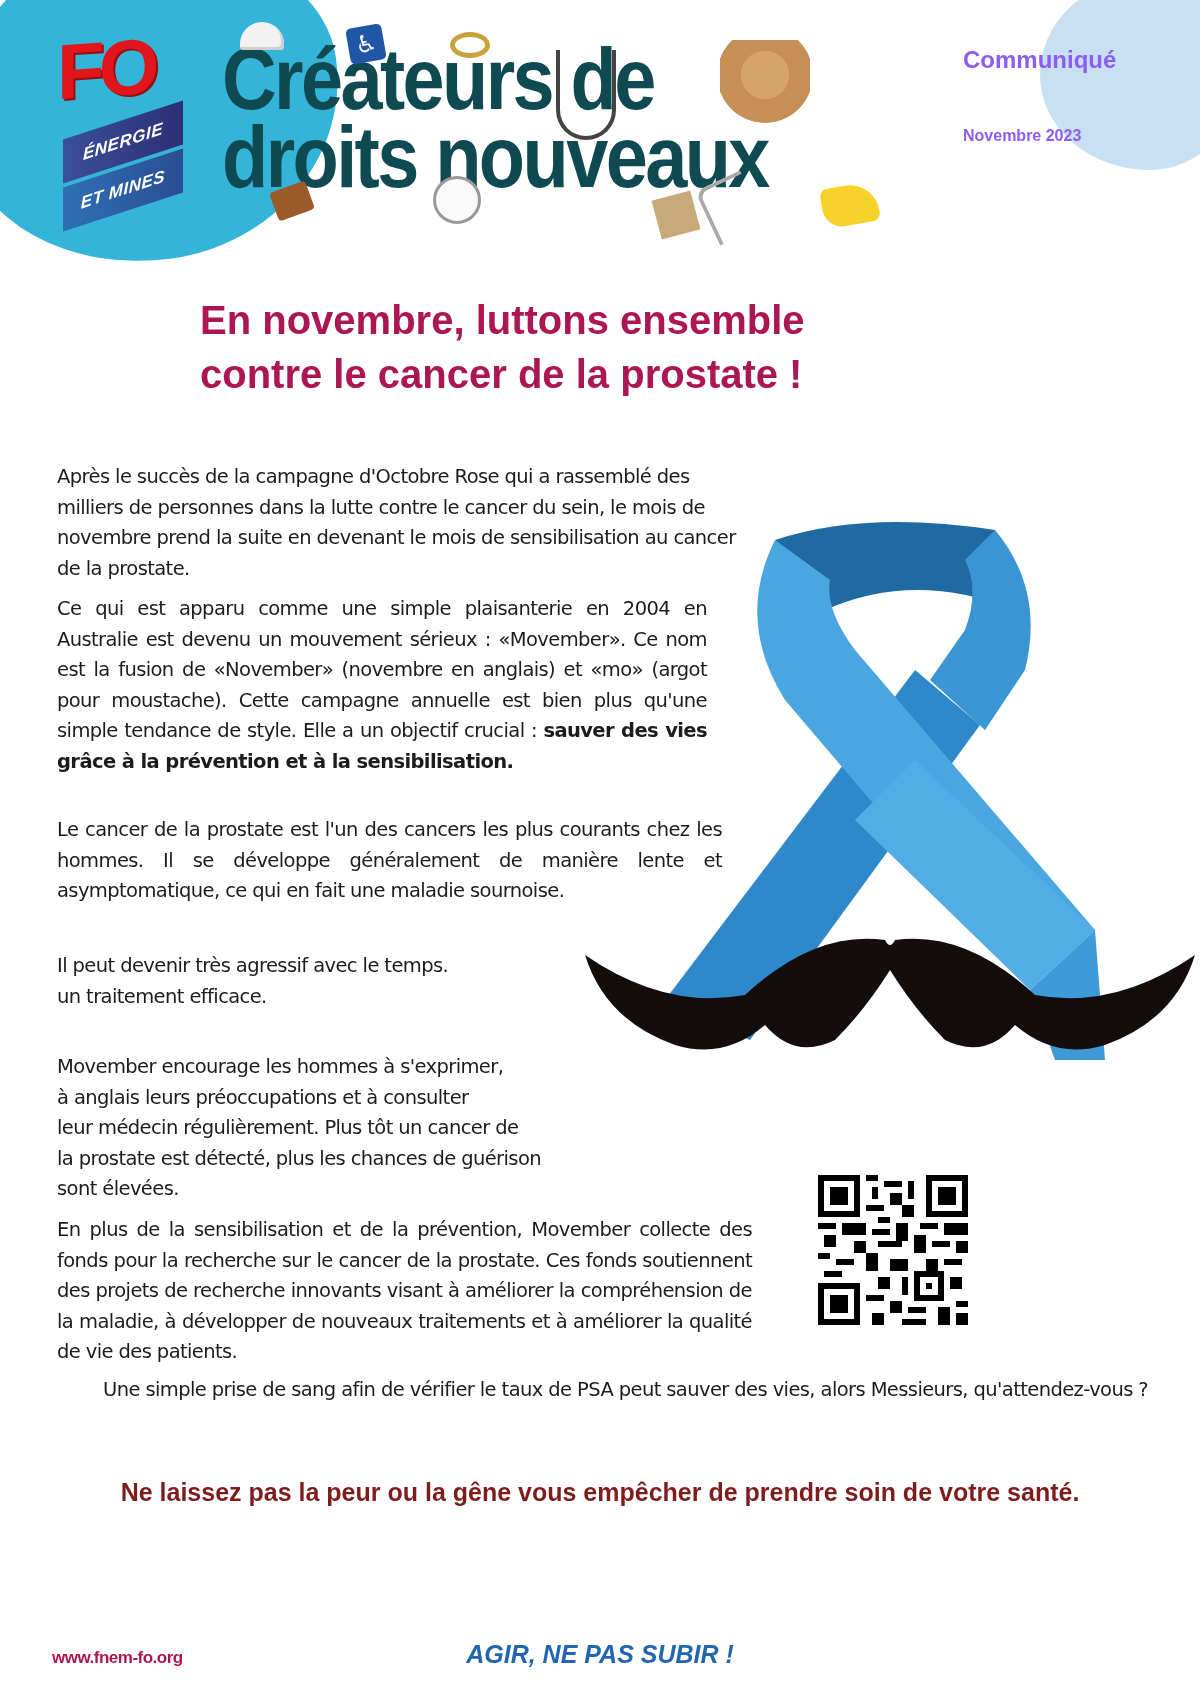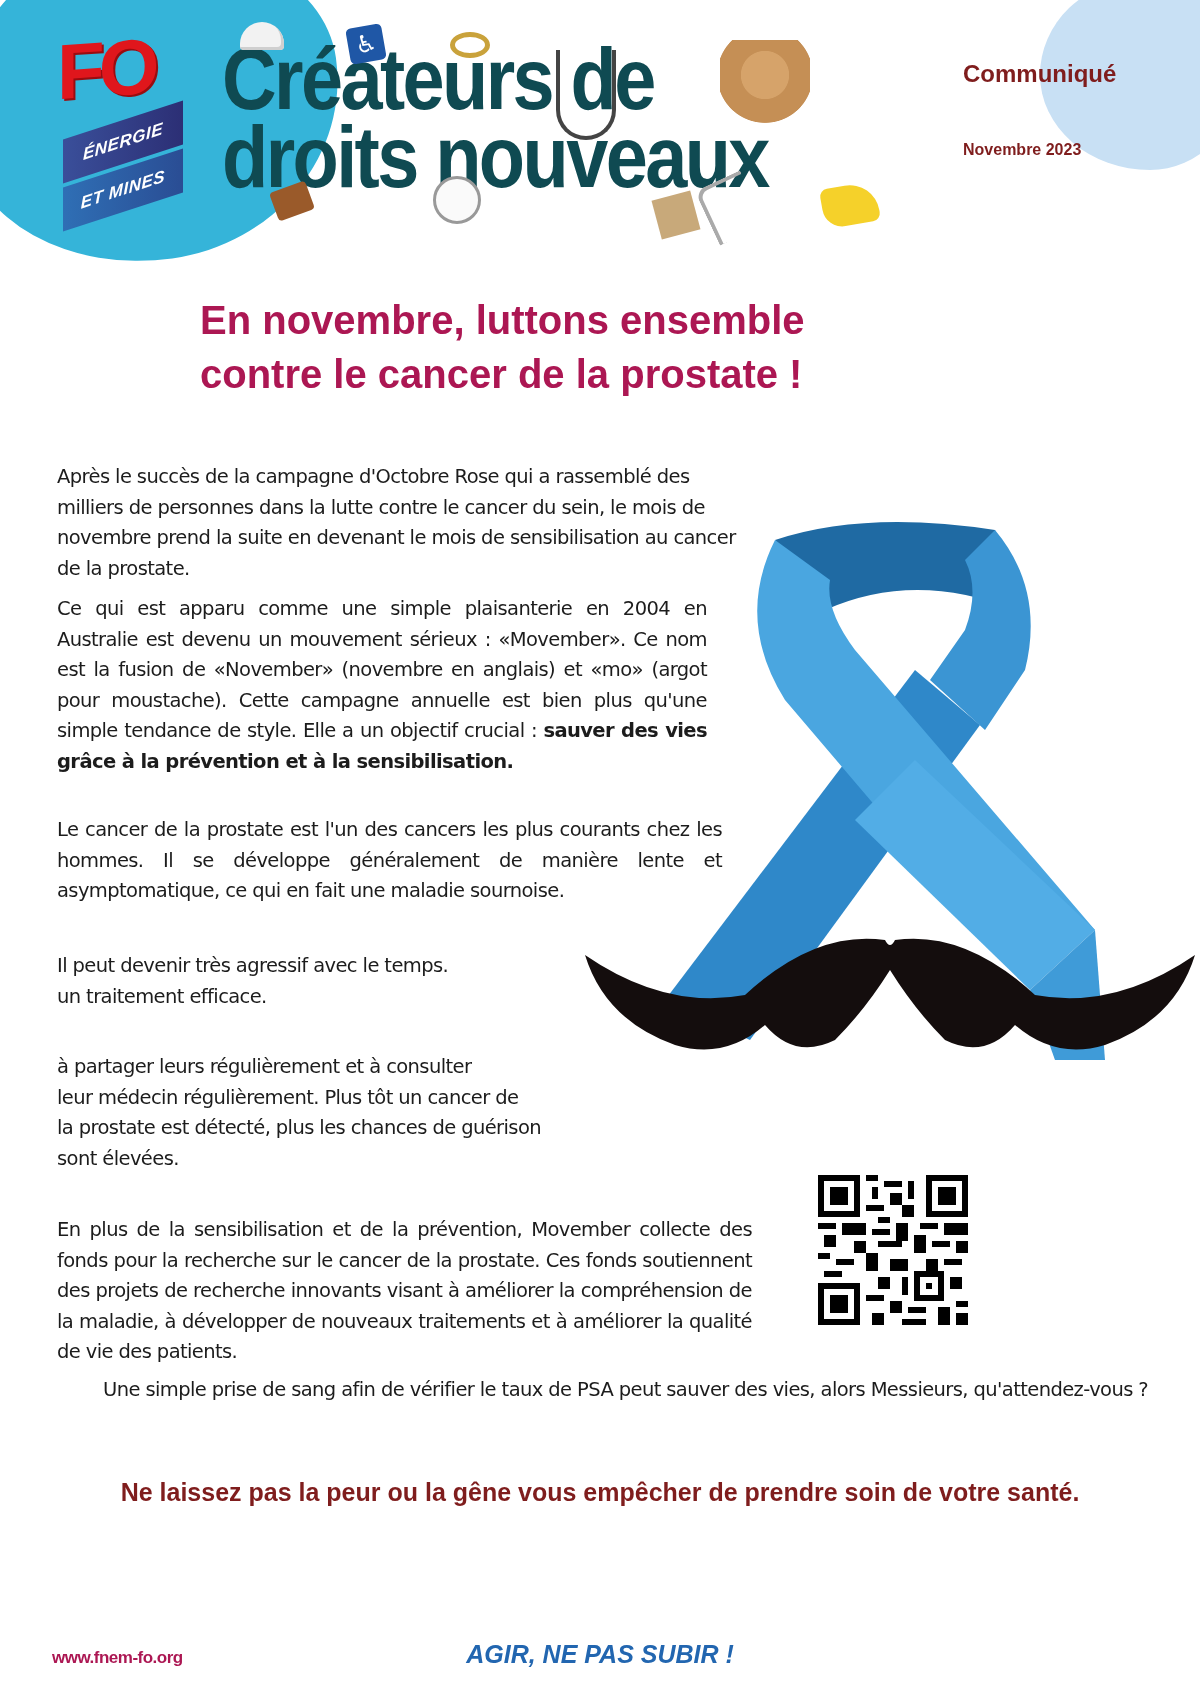--- a/index.html
+++ b/index.html
@@ -43,21 +43,21 @@
     border-radius: 4px; transform: rotate(-20deg); }
   .deco-house { left: 656px; top: 195px; width: 40px; height: 40px; background: #c8a97a; transform: rotate(-15deg); }
   .deco-keys { left: 705px; top: 178px; width: 50px; height: 60px; border-left: 4px solid #aaa;
     border-top: 4px solid #aaa; border-radius: 12px 0 0 0; transform: rotate(-25deg); }
   .deco-flippers { left: 822px; top: 185px; width: 56px; height: 40px; background: #f5d12a;
     border-radius: 8px 30px 8px 20px; transform: rotate(-10deg); }
   .deco-stetho { left: 556px; top: 50px; width: 60px; height: 90px; border: 4px solid #444;
     border-top: none; border-radius: 0 0 30px 30px; }
 
   .meta { position: absolute; left: 963px; font-family: "Liberation Sans", sans-serif;
-    font-weight: bold; color: #7f1d1d; font-size: 24px; margin-top: 14px; }
+    font-weight: bold; color: #8b5cf6; font-size: 24px; }
   .meta.comm { top: 46px; }
   .meta.date { top: 127px; font-size: 16px; }
 
   
   .headline { position: absolute; left: 200px; top: 293px; width: 800px; 
     font-family: "Liberation Sans", sans-serif; font-weight: bold; color: #ac1753;
     font-size: 40px; line-height: 54px; }
 
   
   .body-text { position: absolute; left: 57px; font-family: "DejaVu Sans", sans-serif;
@@ -136,21 +136,22 @@
 </div>
 
 <div class="body-text p3 just">Le cancer de la prostate est l'un des cancers les plus courants chez les hommes. Il se développe généralement de manière lente et asymptomatique, ce qui en fait une maladie sournoise.</div>
 
 <div class="body-text p4">
   <div>Il peut devenir très agressif avec le temps.</div>
   <div>un traitement efficace.</div>
 </div>
 
 <div class="body-text p5">
-  <div>à partager leurs régulièrement et à consulter</div>
+  <div>Movember encourage les hommes à s'exprimer,</div>
+  <div>à anglais leurs préoccupations et à consulter</div>
   <div>leur médecin régulièrement. Plus tôt un cancer de</div>
   <div>la prostate est détecté, plus les chances de guérison</div>
   <div>sont élevées.</div>
 </div>
 
 <div class="body-text p6 just">En plus de la sensibilisation et de la prévention, Movember collecte des fonds pour la recherche sur le cancer de la prostate. Ces fonds soutiennent des projets de recherche innovants visant à améliorer la compréhension de la maladie, à développer de nouveaux traitements et à améliorer la qualité de vie des patients.</div>
 
 <div class="body-text p7 just">Une simple prise de sang afin de vérifier le taux de PSA peut sauver des vies, alors Messieurs, qu'attendez-vous ?</div>
 
 <div class="tagline">Ne laissez pas la peur ou la gêne vous empêcher de prendre soin de votre santé.</div>

